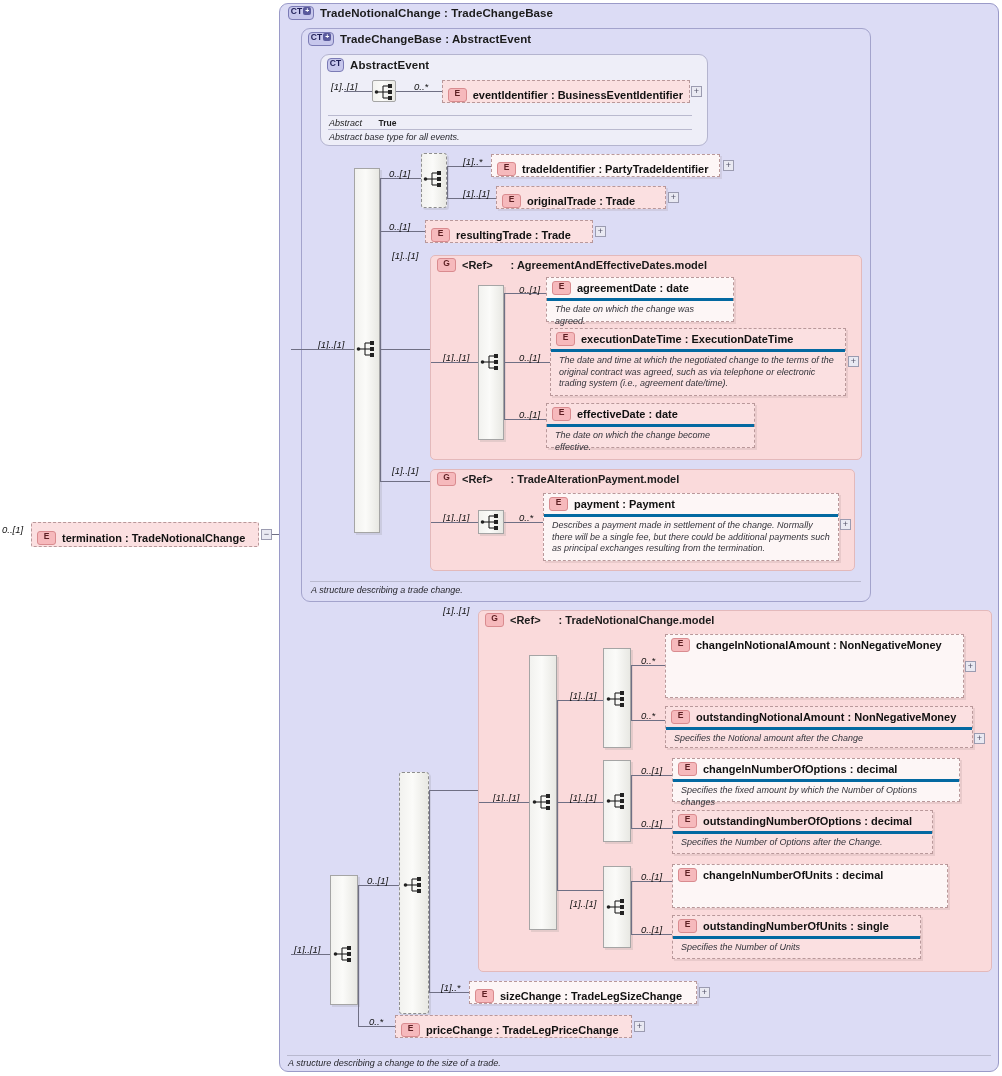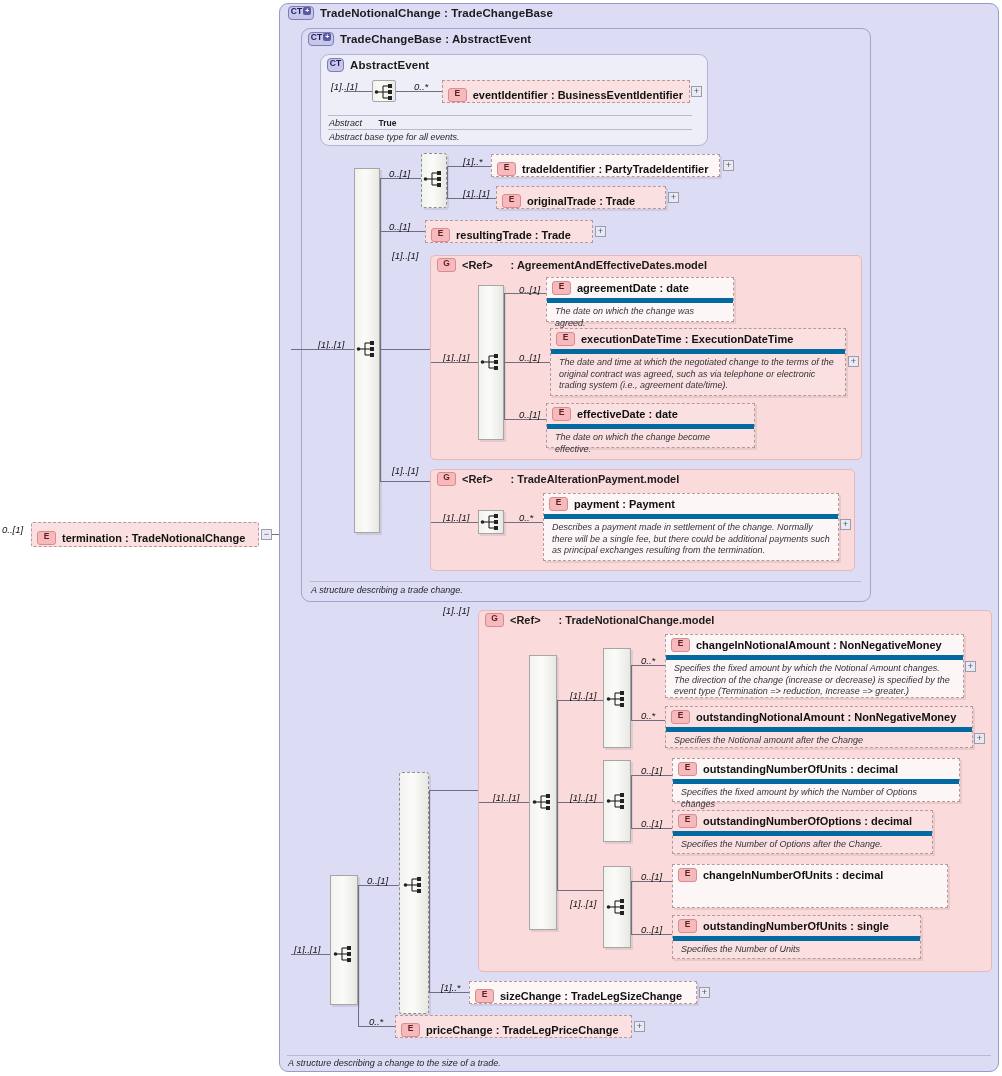--- a/index.html
+++ b/index.html
@@ -29,21 +29,21 @@
   .badge-e{width:19px;height:14px;border:1px solid #d98b8f;border-radius:3px;
            background:#f6b9bc;color:#5c1f22;}
   .badge-g{width:19px;height:14px;border:1px solid #d98b8f;border-radius:3px;
            background:#f6b9bc;color:#5c1f22;}
 
   
   .node{background:#fdf0f0;border:1px dashed #b9989a;box-sizing:border-box;}
   .node .nrow{display:flex;align-items:center;gap:6px;padding:3px 6px 3px 5px;}
   .node .nlabel{font-size:11px;font-weight:bold;color:#111;white-space:nowrap;}
   .node .ndoc{font-size:9px;font-style:italic;color:#33333a;line-height:1.28;
-              padding:3px 7px 4px 8px;border-top:5px solid #0369a1;}
+              padding:3px 7px 4px 8px;border-top:3px solid #0369a1;}
   .node.shadow{box-shadow:2px 2px 0 rgba(120,100,100,.13);}
   .node.pinkfill{background:#fbe0e1;}
   .node.whitefill{background:#fdf6f6;}
 
   
   .expander{width:11px;height:11px;border:1px solid #9b9bb0;background:#e9e9f2;
             display:flex;align-items:center;justify-content:center;
             font-size:9px;line-height:9px;color:#55556b;}
 
   
@@ -377,21 +377,20 @@
   </svg>
   <div class="ln lnv abs" style="left:631px;top:665px;height:55px;"></div>
 
   <div class="ln lnh abs" style="left:631px;top:665px;width:34px;"></div>
   <div class="card abs" style="left:641px;top:655px;">0..*</div>
   <div class="node whitefill shadow abs" style="left:665px;top:634px;width:299px;height:64px;">
     <div class="nrow">
       <span class="badge badge-e">E</span>
       <span class="nlabel">changeInNotionalAmount : NonNegativeMoney</span>
     </div>
-    <div class="ndoc">Specifies the fixed amount by which the Notional Amount changes. The direction of the change (increase or decrease) is specified by the event type (Termination =&gt; reduction, Increase =&gt; greater.)</div>
   </div>
   <div class="expander abs" style="left:965px;top:661px;">+</div>
 
   <div class="ln lnh abs" style="left:631px;top:720px;width:34px;"></div>
   <div class="card abs" style="left:641px;top:710px;">0..*</div>
   <div class="node pinkfill shadow abs" style="left:665px;top:706px;width:308px;height:42px;">
     <div class="nrow">
       <span class="badge badge-e">E</span>
       <span class="nlabel">outstandingNotionalAmount : NonNegativeMoney</span>
     </div>
@@ -413,21 +412,21 @@
     <rect x="14" y="7" width="4" height="4" fill="#222"></rect>
     <rect x="14" y="13" width="4" height="4" fill="#222"></rect>
   </svg>
   <div class="ln lnv abs" style="left:631px;top:775px;height:53px;"></div>
 
   <div class="ln lnh abs" style="left:631px;top:775px;width:41px;"></div>
   <div class="card abs" style="left:641px;top:765px;">0..[1]</div>
   <div class="node whitefill shadow abs" style="left:672px;top:758px;width:288px;height:44px;">
     <div class="nrow">
       <span class="badge badge-e">E</span>
-      <span class="nlabel">outstandingNumberOfUnits : decimal</span>
+      <span class="nlabel">changeInNumberOfOptions : decimal</span>
     </div>
     <div class="ndoc">Specifies the fixed amount by which the Number of Options changes</div>
   </div>
 
   <div class="ln lnh abs" style="left:631px;top:828px;width:41px;"></div>
   <div class="card abs" style="left:641px;top:818px;">0..[1]</div>
   <div class="node pinkfill shadow abs" style="left:672px;top:810px;width:261px;height:44px;">
     <div class="nrow">
       <span class="badge badge-e">E</span>
       <span class="nlabel">outstandingNumberOfOptions : decimal</span>

